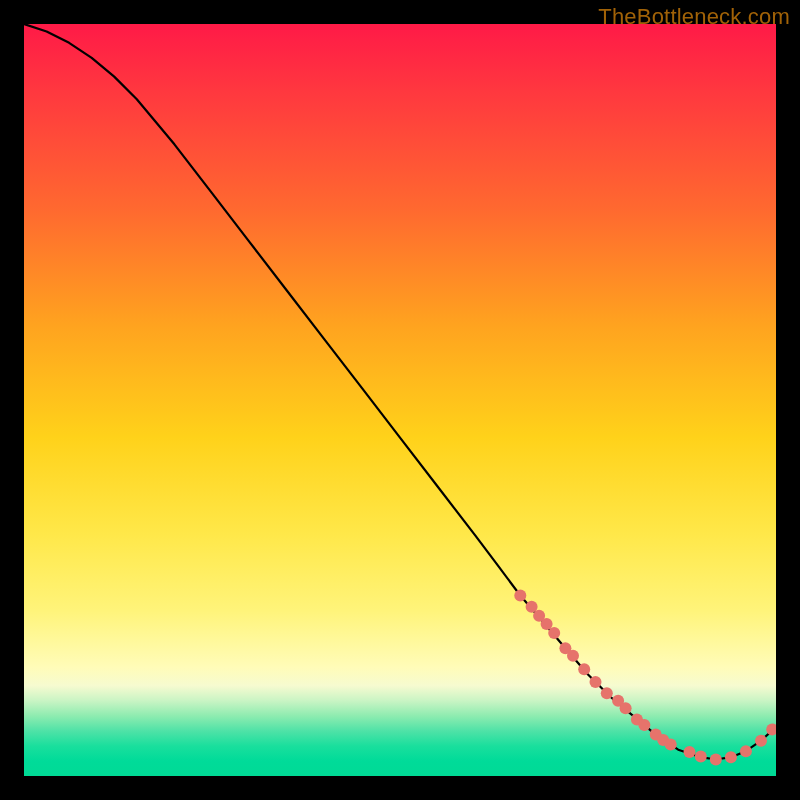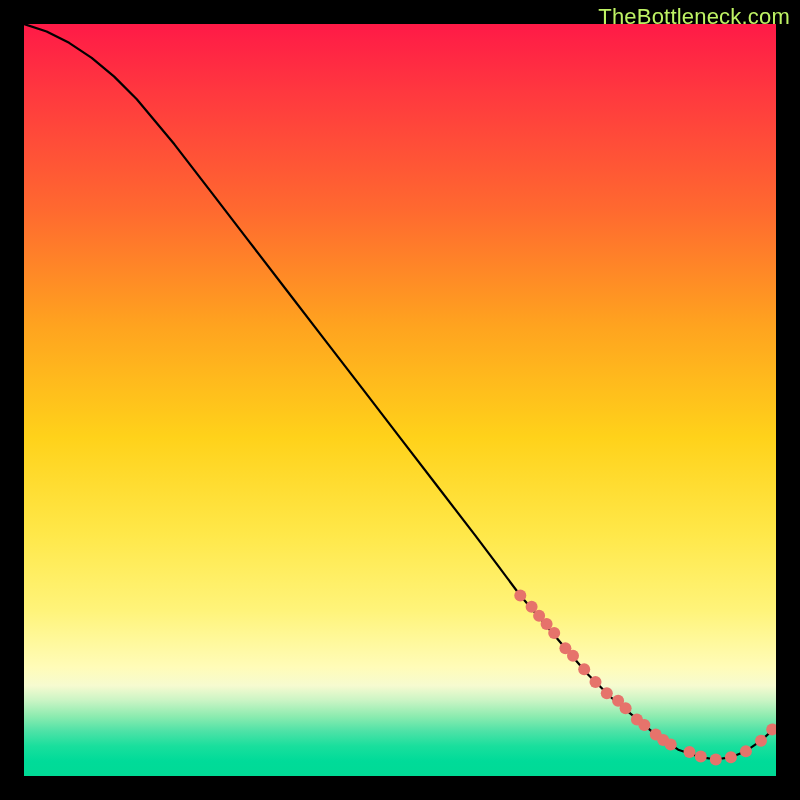--- a/index.html
+++ b/index.html
@@ -14,21 +14,21 @@
   .frame {
     position: relative;
     width: 800px;
     height: 800px;
     background: #000;
   }
   .watermark {
     position: absolute;
     top: 4px;
     right: 10px;
-    color: #bef264;
+    color: #a16207;
     font-size: 22px;
     font-weight: 400;
     letter-spacing: 0.2px;
     user-select: none;
     z-index: 50;
   }
   .plot {
     position: absolute;
     left: 24px;
     top: 24px;

